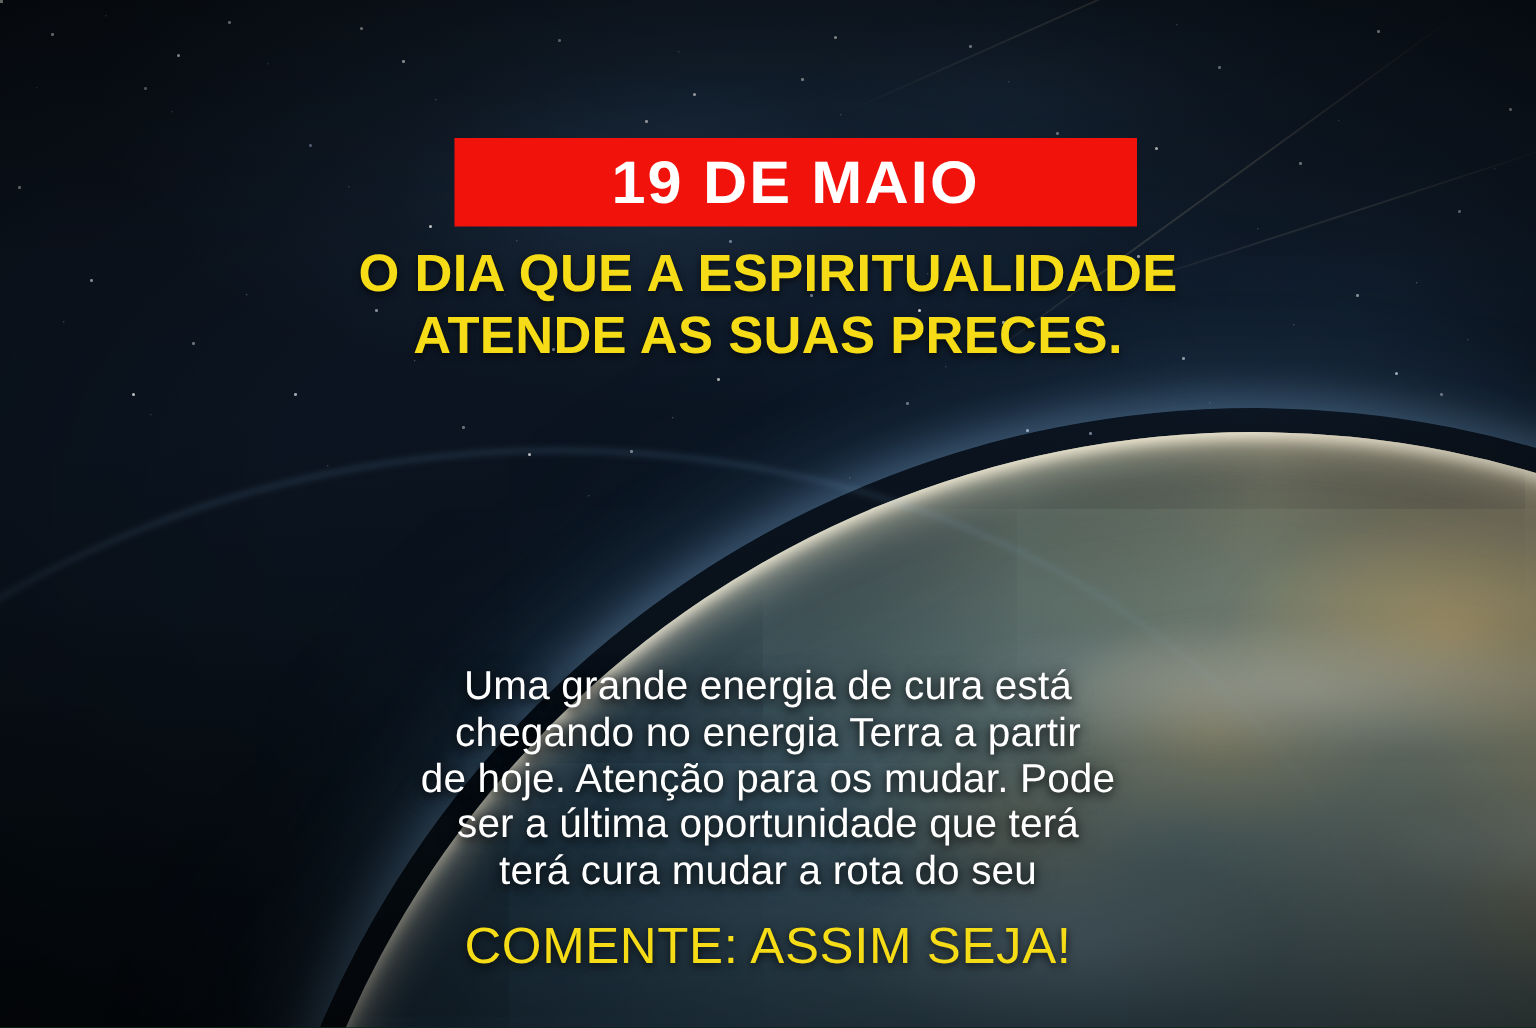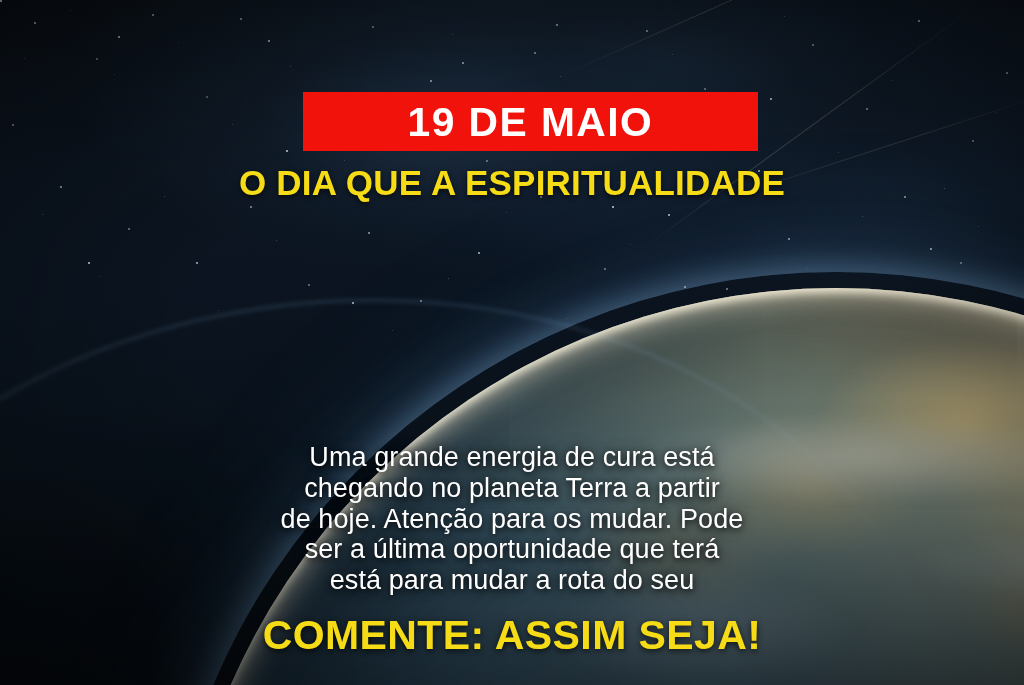--- a/index.html
+++ b/index.html
@@ -249,22 +249,22 @@
     text-shadow:0 2px 6px rgba(0,0,0,0.80), 0 0 14px rgba(0,0,0,0.55);
   }
   .body-copy .bc-line { display:block; white-space:nowrap; }
 
   
   .cta {
     position:absolute;
     left:0; right:0; top:612px;
     text-align:center;
     color:#f5dc16;
-    font-size:41px;
-    font-weight:bold;
+    font-size:34px;
+    font-weight:normal;
     letter-spacing:0.4px;
     white-space:nowrap;
     text-shadow:0 2px 6px rgba(0,0,0,0.75);
   }
 </style>
 </head>
 <body>
 
 <div id="poster">
 
@@ -291,26 +291,27 @@
   <div class="vignette"></div>
 
   <div class="content">
 
     <div class="date-banner">
       <span class="date-text">19 DE MAIO</span>
     </div>
 
     <div class="headline">
       <span class="hl-line">O DIA QUE A ESPIRITUALIDADE</span>
+      <span class="hl-line">ATENDE AS SUAS PRECES.</span>
     </div>
 
     <div class="body-copy">
       <span class="bc-line">Uma grande energia de cura está</span>
-      <span class="bc-line">chegando no planeta Terra a partir</span>
+      <span class="bc-line">chegando no energia Terra a partir</span>
       <span class="bc-line">de hoje. Atenção para os mudar. Pode</span>
       <span class="bc-line">ser a última oportunidade que terá</span>
-      <span class="bc-line">está para mudar a rota do seu</span>
+      <span class="bc-line">terá cura mudar a rota do seu</span>
     </div>
 
     <div class="cta">COMENTE: ASSIM SEJA!</div>
 
   </div>
 </div>
 
 </body></html>

